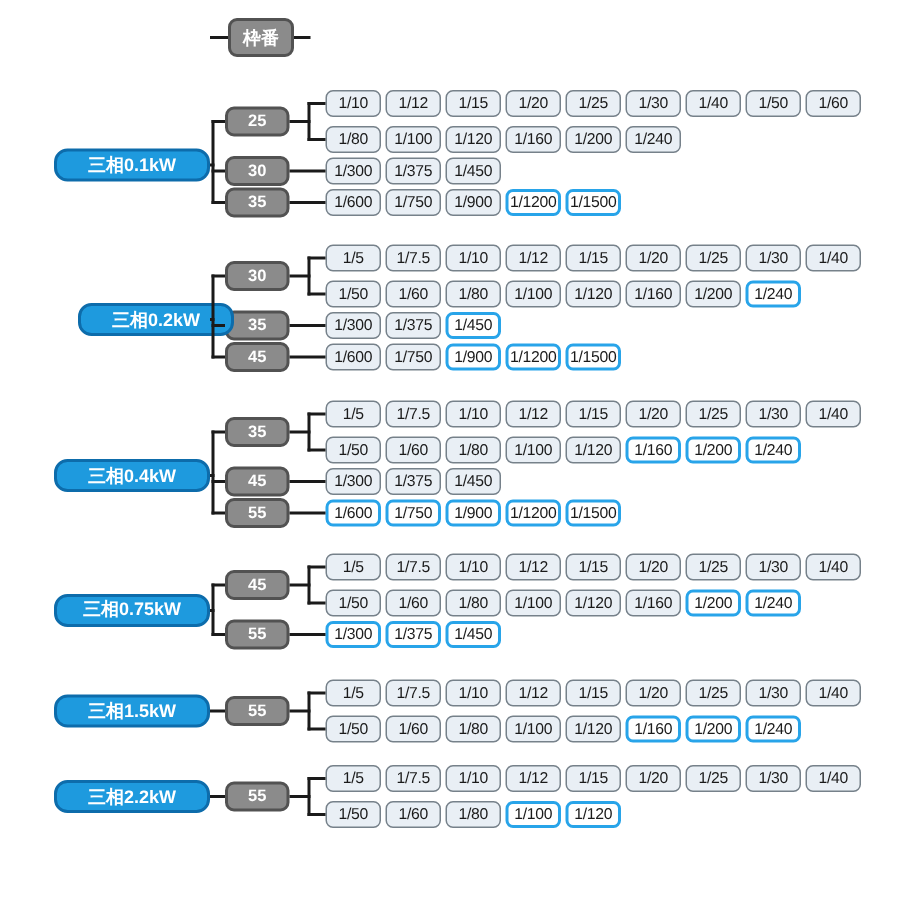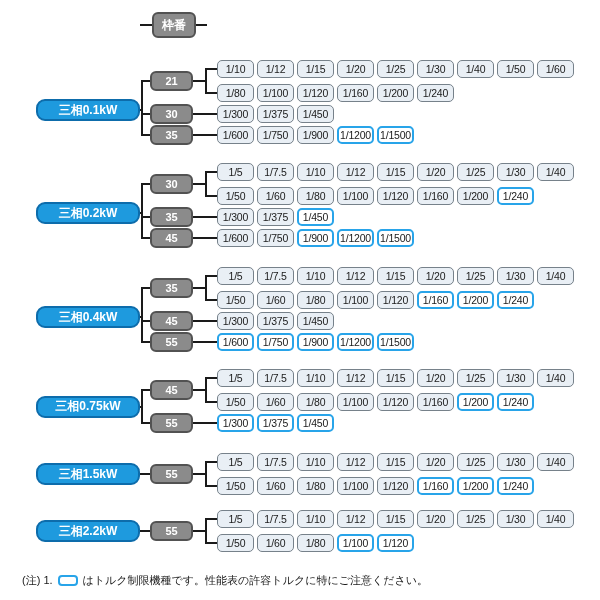--- a/index.html
+++ b/index.html
@@ -38,21 +38,21 @@
       <div class="box cell" style="left: 417px; top: 60px; width: 37px; height: 18px;">1/30</div>
       <div class="box cell" style="left: 457px; top: 60px; width: 37px; height: 18px;">1/40</div>
       <div class="box cell" style="left: 497px; top: 60px; width: 37px; height: 18px;">1/50</div>
       <div class="box cell" style="left: 537px; top: 60px; width: 37px; height: 18px;">1/60</div>
       <div class="box cell" style="left: 217px; top: 84px; width: 37px; height: 18px;">1/80</div>
       <div class="box cell" style="left: 257px; top: 84px; width: 37px; height: 18px;">1/100</div>
       <div class="box cell" style="left: 297px; top: 84px; width: 37px; height: 18px;">1/120</div>
       <div class="box cell" style="left: 337px; top: 84px; width: 37px; height: 18px;">1/160</div>
       <div class="box cell" style="left: 377px; top: 84px; width: 37px; height: 18px;">1/200</div>
       <div class="box cell" style="left: 417px; top: 84px; width: 37px; height: 18px;">1/240</div>
-      <div class="box frame" style="left: 150px; top: 71px; width: 43px; height: 20px;">21</div>
+      <div class="box frame" style="left: 150px; top: 71px; width: 43px; height: 20px;">25</div>
       <div class="hline" style="left: 193px; top: 80px; width: 14px; height: 2px;"></div>
       <div class="vline" style="left: 205px; top: 68px; width: 2px; height: 26px;"></div>
       <div class="hline" style="left: 205px; top: 68px; width: 12px; height: 2px;"></div>
       <div class="hline" style="left: 205px; top: 92px; width: 12px; height: 2px;"></div>
       <div class="box cell" style="left: 217px; top: 105px; width: 37px; height: 18px;">1/300</div>
       <div class="box cell" style="left: 257px; top: 105px; width: 37px; height: 18px;">1/375</div>
       <div class="box cell" style="left: 297px; top: 105px; width: 37px; height: 18px;">1/450</div>
       <div class="box frame" style="left: 150px; top: 104px; width: 43px; height: 20px;">30</div>
       <div class="hline" style="left: 193px; top: 113px; width: 24px; height: 2px;"></div>
       <div class="box cell" style="left: 217px; top: 126px; width: 37px; height: 18px;">1/600</div>
@@ -95,21 +95,21 @@
       <div class="box cell tl" style="left: 297px; top: 208px; width: 37px; height: 18px;">1/450</div>
       <div class="box frame" style="left: 150px; top: 207px; width: 43px; height: 20px;">35</div>
       <div class="hline" style="left: 193px; top: 216px; width: 24px; height: 2px;"></div>
       <div class="box cell" style="left: 217px; top: 229px; width: 37px; height: 18px;">1/600</div>
       <div class="box cell" style="left: 257px; top: 229px; width: 37px; height: 18px;">1/750</div>
       <div class="box cell tl" style="left: 297px; top: 229px; width: 37px; height: 18px;">1/900</div>
       <div class="box cell tl" style="left: 337px; top: 229px; width: 37px; height: 18px;">1/1200</div>
       <div class="box cell tl" style="left: 377px; top: 229px; width: 37px; height: 18px;">1/1500</div>
       <div class="box frame" style="left: 150px; top: 228px; width: 43px; height: 20px;">45</div>
       <div class="hline" style="left: 193px; top: 237px; width: 24px; height: 2px;"></div>
-      <div class="box motor" style="left: 36px; top: 202px; width: 104px; height: 22px;">三相0.2kW</div>
+      <div class="box motor" style="left: 52px; top: 202px; width: 104px; height: 22px;">三相0.2kW</div>
       <div class="hline" style="left: 140px; top: 212px; width: 3px; height: 2px;"></div>
       <div class="vline" style="left: 141px; top: 183px; width: 2px; height: 56px;"></div>
       <div class="hline" style="left: 141px; top: 183px; width: 9px; height: 2px;"></div>
       <div class="hline" style="left: 141px; top: 216px; width: 9px; height: 2px;"></div>
       <div class="hline" style="left: 141px; top: 237px; width: 9px; height: 2px;"></div>
       <div class="box cell" style="left: 217px; top: 267px; width: 37px; height: 18px;">1/5</div>
       <div class="box cell" style="left: 257px; top: 267px; width: 37px; height: 18px;">1/7.5</div>
       <div class="box cell" style="left: 297px; top: 267px; width: 37px; height: 18px;">1/10</div>
       <div class="box cell" style="left: 337px; top: 267px; width: 37px; height: 18px;">1/12</div>
       <div class="box cell" style="left: 377px; top: 267px; width: 37px; height: 18px;">1/15</div>
@@ -220,18 +220,13 @@
       <div class="box cell tl" style="left: 377px; top: 534px; width: 37px; height: 18px;">1/120</div>
       <div class="box frame" style="left: 150px; top: 521px; width: 43px; height: 20px;">55</div>
       <div class="hline" style="left: 193px; top: 530px; width: 14px; height: 2px;"></div>
       <div class="vline" style="left: 205px; top: 518px; width: 2px; height: 26px;"></div>
       <div class="hline" style="left: 205px; top: 518px; width: 12px; height: 2px;"></div>
       <div class="hline" style="left: 205px; top: 542px; width: 12px; height: 2px;"></div>
       <div class="box motor" style="left: 36px; top: 520px; width: 104px; height: 22px;">三相2.2kW</div>
       <div class="hline" style="left: 140px; top: 530px; width: 10px; height: 2px;"></div>
     </div>
 
-  <div class="note">
-    <span>(注) 1.</span>
-    <span class="sym"></span>
-    <span>はトルク制限機種です。性能表の許容トルクに特にご注意ください。</span>
-  </div>
 </div>
 
 </body></html>

